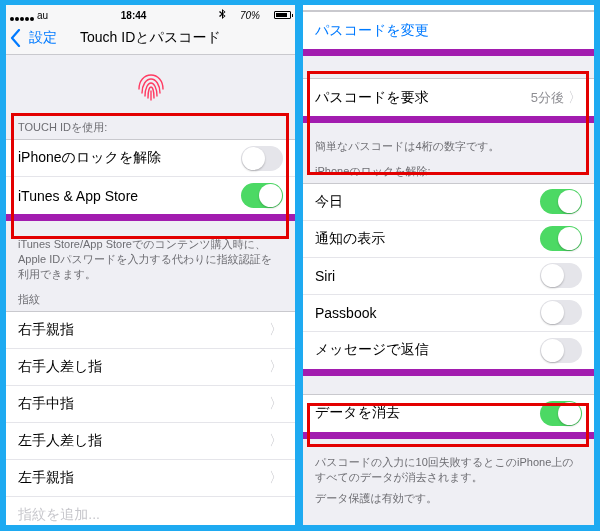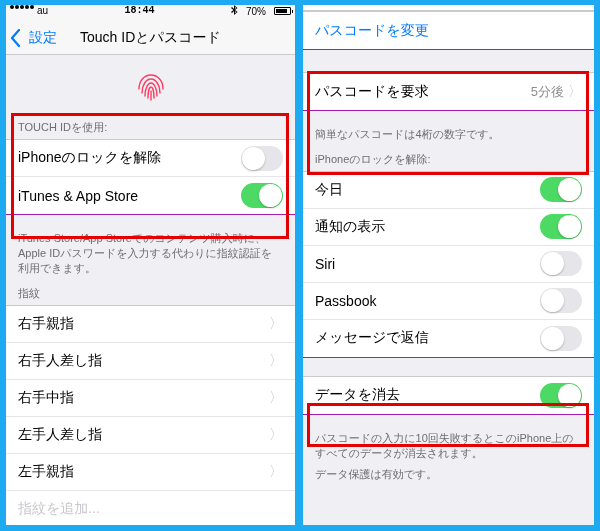--- a/index.html
+++ b/index.html
@@ -20,32 +20,32 @@
     overflow: hidden;
   }
   .pane-left  { left: 6px;  top: 5px;  width: 289px; height: 520px; }
   .pane-right { left: 303px; top: 5px;  width: 291px; height: 520px; }
 
   
   .status {
     height: 16px;
     background: #f7f7f8;
     display: flex;
-    align-items: flex-start;
+    align-items: flex-end;
     font-size: 10px;
     padding: 0 4px;
     color: #000;
   }
   .status .dots { display: inline-flex; gap: 1px; margin-right: 3px; }
   .status .dots span {
     width: 4px; height: 4px; border-radius: 50%; background: #000;
   }
   .status .spacer { flex: 1; }
-  .status .clock { font-weight: 600; font-family: Liberation Mono, monospace; }
-  .status .right { display: flex; align-items: center; gap: 8px; }
+  .status .clock { font-weight: 600; }
+  .status .right { display: flex; align-items: center; gap: 14px; font-style: italic; }
   .status .batt {
     width: 17px; height: 8px; border: 1px solid #000; border-radius: 1px;
     position: relative;
   }
   .status .batt::after {
     content: ""; position: absolute; right: -3px; top: 2px; width: 1px; height: 3px; background:#000;
   }
   .status .batt::before {
     content: ""; position: absolute; left: 1px; top: 1px; height: 4px; width: 70%;
     background: #000;
@@ -82,21 +82,21 @@
     color: #6d6d72;
     padding: 4px 12px 4px;
     text-transform: none;
   }
   .section-footer {
     font-size: 11px;
     color: #6d6d72;
     padding: 16px 12px 6px;
     line-height: 1.35;
   }
-  .group { background: #fff; border-top: 1px solid #c9c9ce; border-bottom: 1px solid #a21caf; }
+  .group { background: #fff; border-top: 1px solid #c9c9ce; border-bottom: 7px solid #a21caf; }
   .row {
     min-height: 37px;
     padding: 0 12px;
     display: flex;
     align-items: center;
     justify-content: space-between;
     border-bottom: 1px solid #e5e5ea;
     font-size: 14px;
   }
   .row:last-child { border-bottom: none; }

